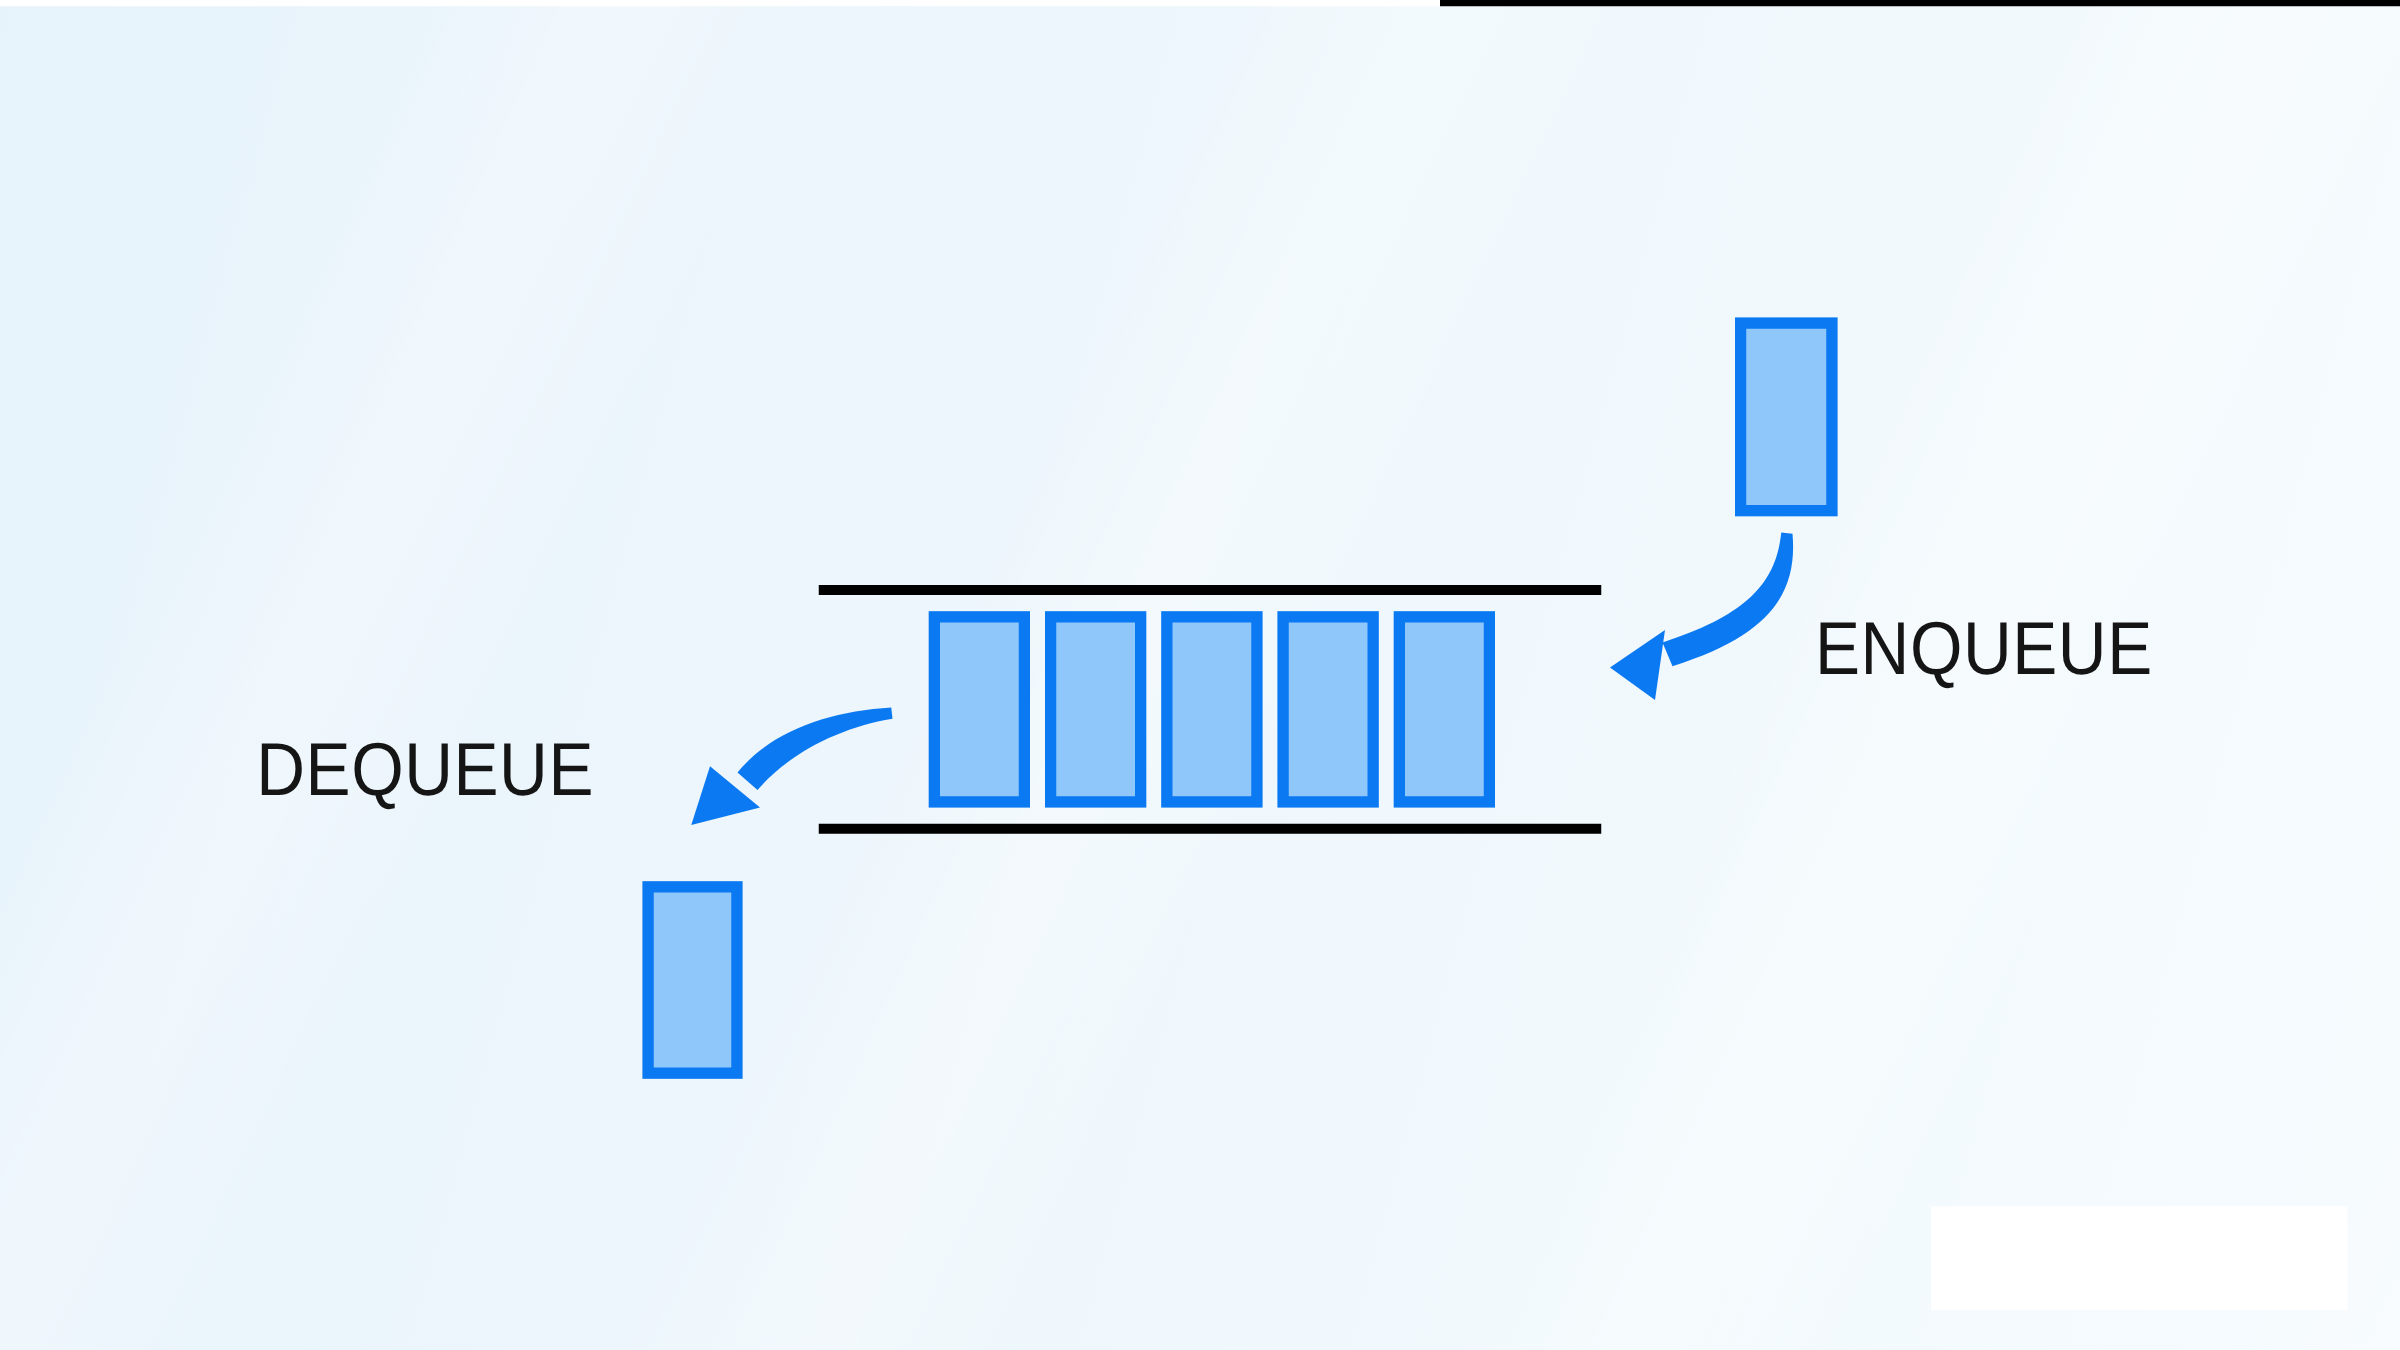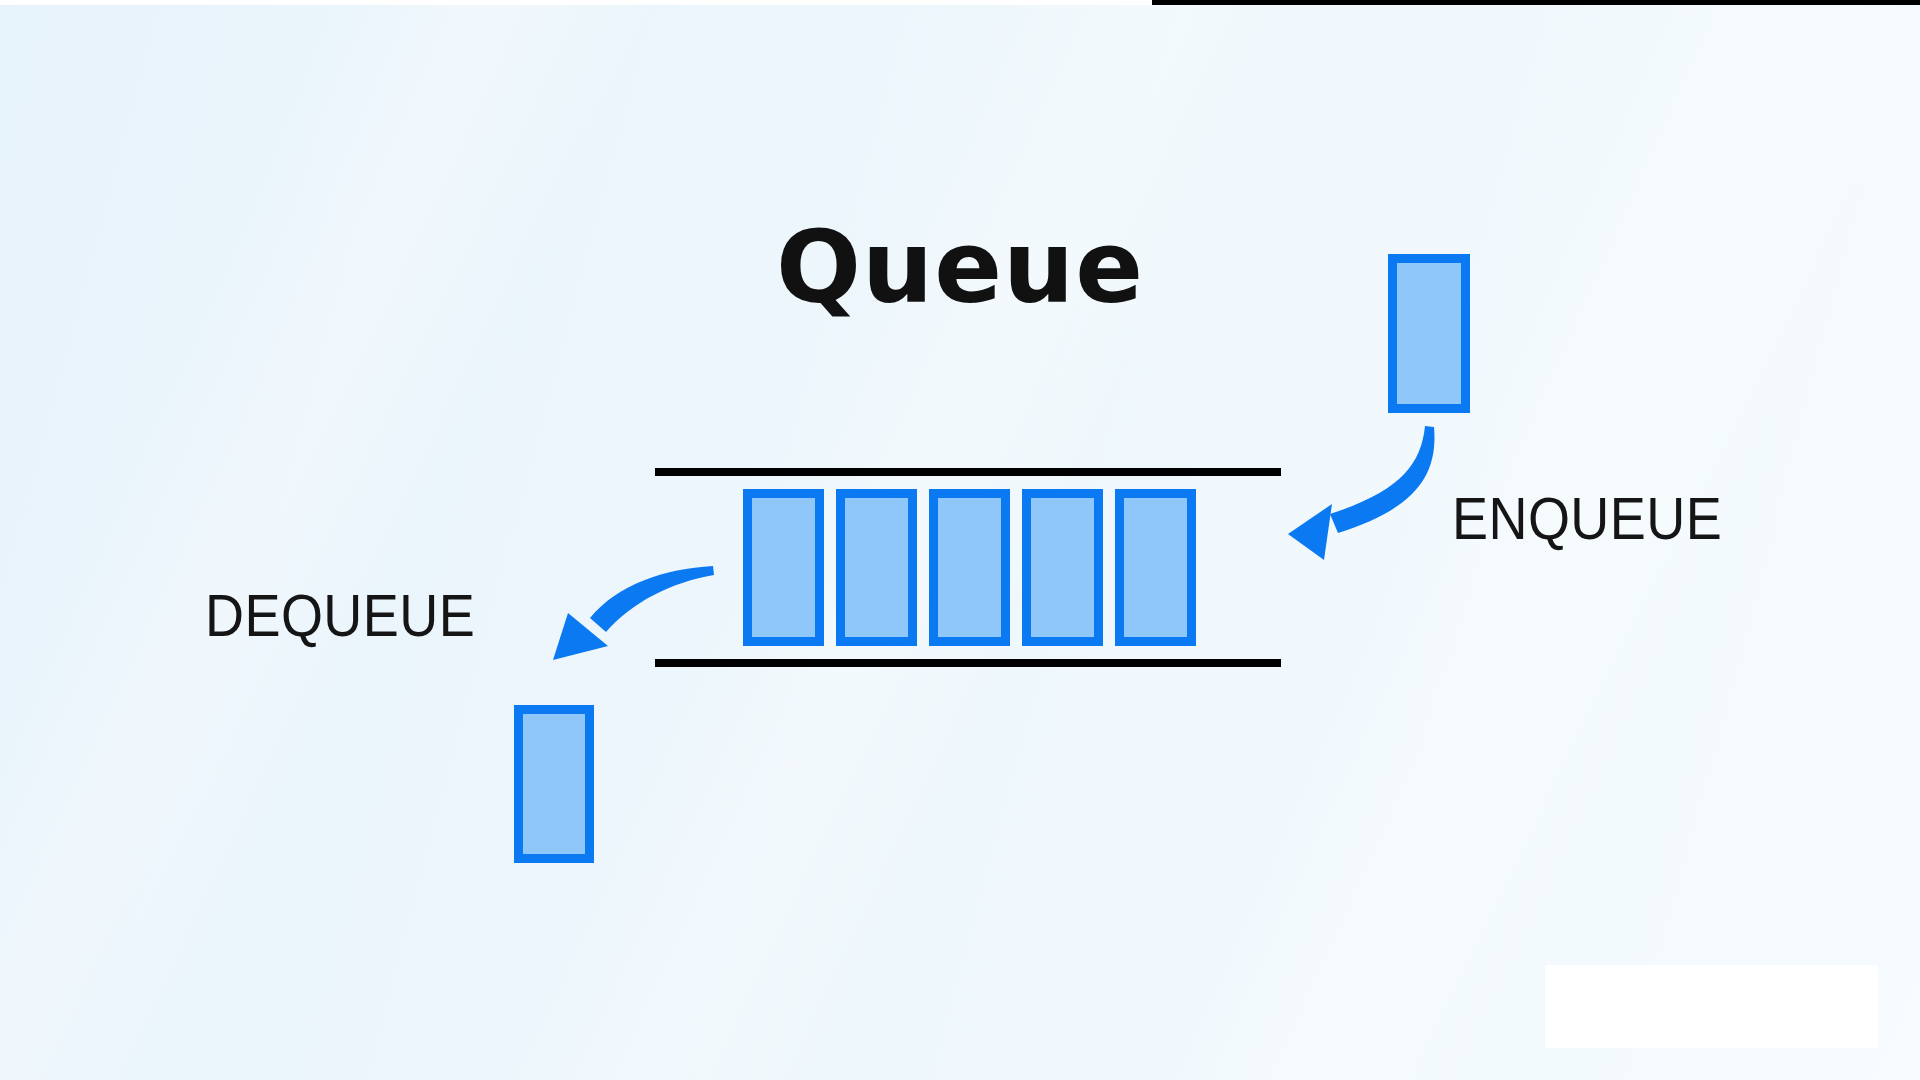--- a/index.html
+++ b/index.html
@@ -65,21 +65,20 @@
   .bottom-panel{position:absolute;left:1545px;top:965px;width:333px;height:83px;background:var(--panel-white);}
 </style>
 </head>
 <body>
 
 <div class="screen">
 
   <div class="top-strip-white"></div>
   <div class="top-strip-black"></div>
 
-  <h1 class="title">Queue</h1>
 
   <div class="queue-line top"></div>
   <div class="queue-line bottom"></div>
 
   <div class="queue-slots">
       <div class="q-item"></div>
       <div class="q-item"></div>
       <div class="q-item"></div>
       <div class="q-item"></div>
       <div class="q-item"></div>

